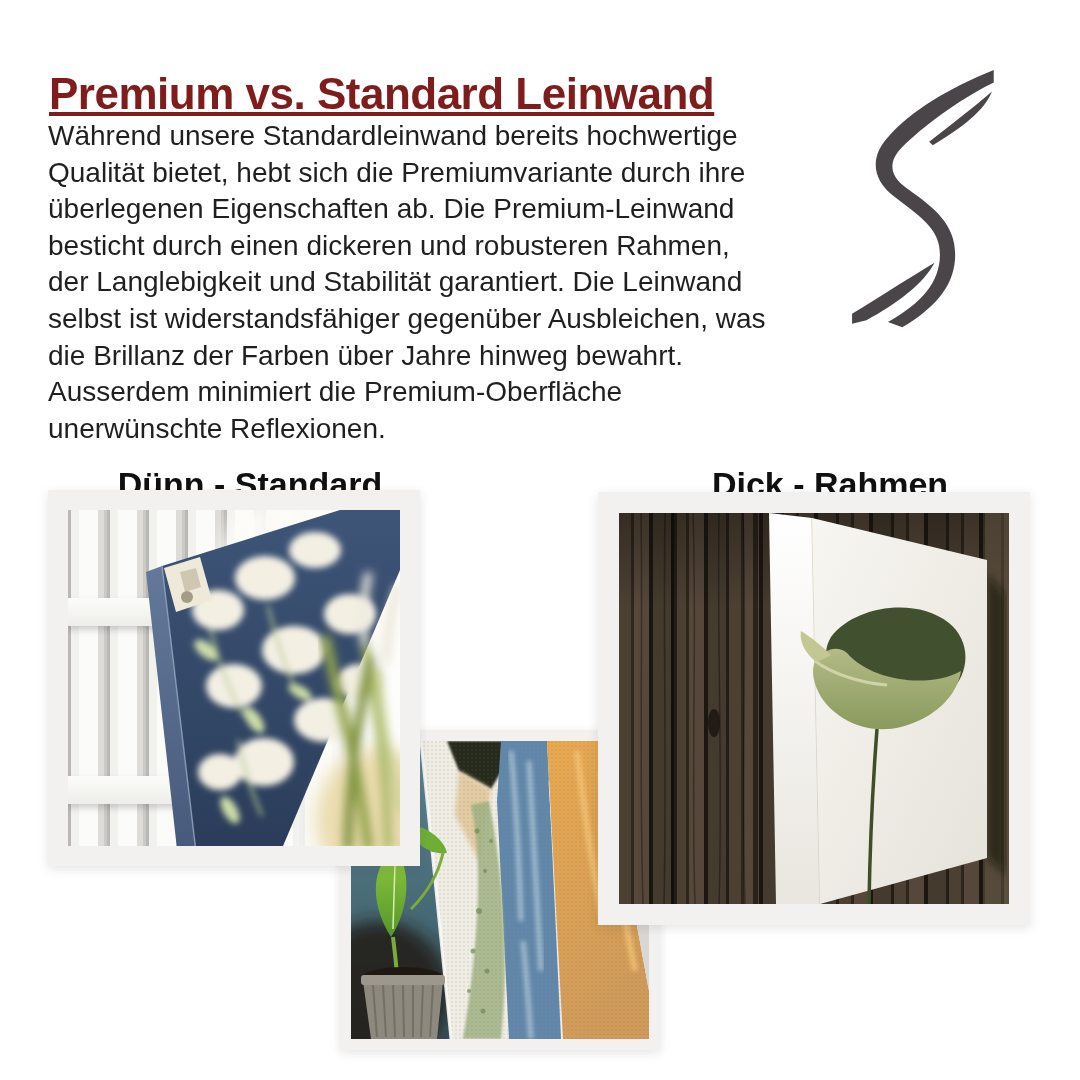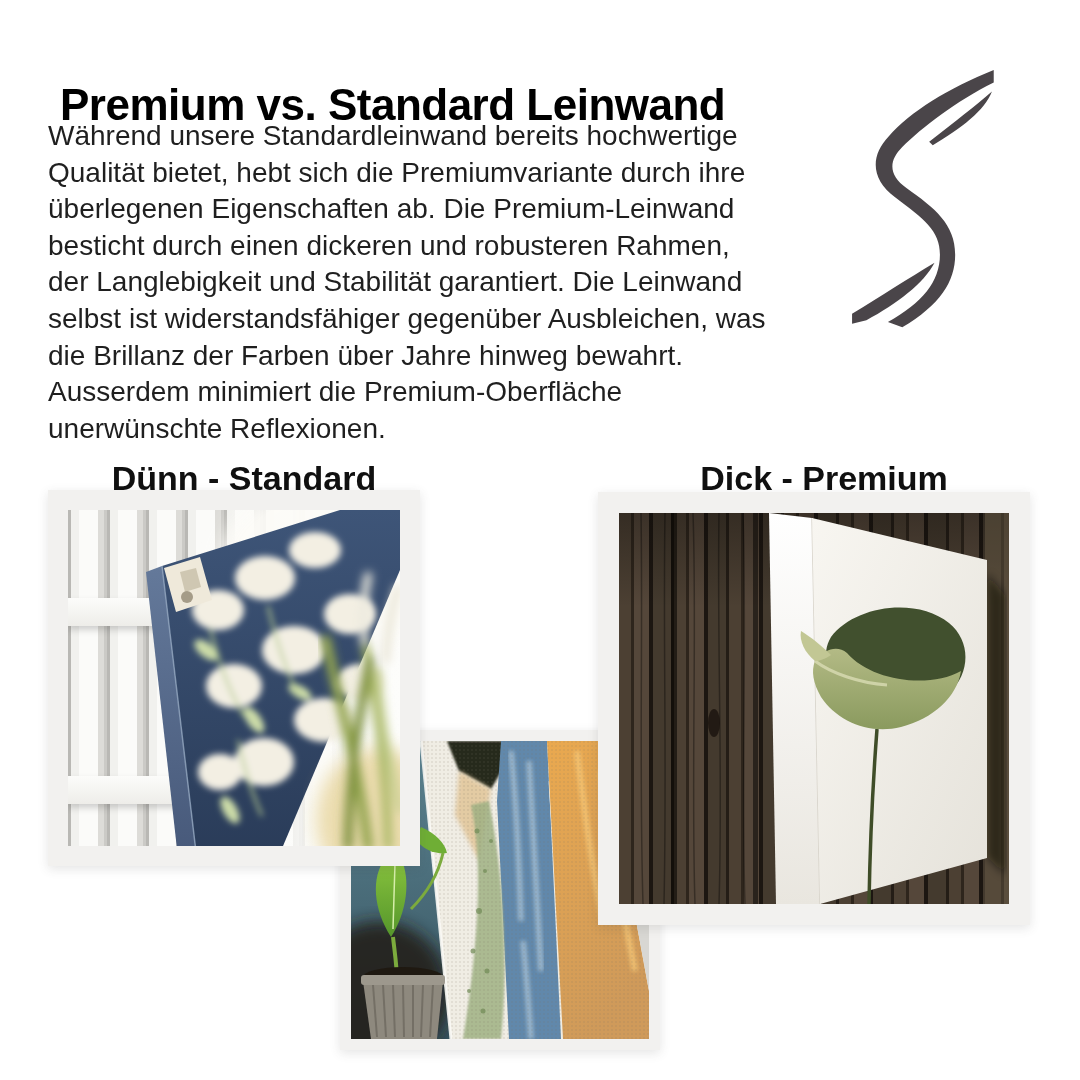--- a/index.html
+++ b/index.html
@@ -2,37 +2,37 @@
 <html><head>
 <meta charset="utf-8">
 <style>
   html,body{margin:0;padding:0;background:#ffffff;}
   .stage{
     position:relative;width:1080px;height:1080px;background:#ffffff;overflow:hidden;
     font-family:"Liberation Sans", sans-serif;color:#1e1e1e;
   }
   
   .title{
-    position:absolute;left:44px;top:64px;margin:16px;
-    font-size:44px;font-weight:700;letter-spacing:-0.5px;color:#000000;
+    position:absolute;left:44px;top:64px;margin:5px;
+    font-size:44px;font-weight:700;letter-spacing:-0.5px;color:#7f1d1d;text-decoration:underline;
   }
   .intro{
     position:absolute;left:44px;top:114px;width:805px;margin:4px;
     font-size:28px;line-height:36.6px;color:#1f1f1f;white-space:pre-line;
   }
   
   .logo{position:absolute;left:836px;top:70px;width:185px;height:300px;}
   .logo svg{display:block;}
   .brand{
     margin:4px 0 0 12px;font-size:24px;letter-spacing:6px;
     color:#403c40;font-weight:400;
   }
   
   .caption{
-    position:absolute;top:446px;height:44px;margin:10px;
+    position:absolute;top:446px;height:44px;margin:16px;
     font-size:34px;font-weight:700;color:#101010;text-align:center;line-height:44px;
   }
   .caption-left{left:48px;width:372px;}
   .caption-right{left:598px;width:432px;}
   
   .card{
     position:absolute;background:#f2f1ef;margin:0;
     box-shadow:0 3px 10px rgba(70,70,70,.14);
   }
   .card-middle{left:340px;top:730px;width:320px;height:320px;z-index:1;}
@@ -88,21 +88,21 @@
         <path d="M160,0 C110,20 66,47 43,74 C22,96 23,122 50,142 C82,166 100,179 100,206
                  C100,236 80,260 42,281 L58,287 C100,262 117,236 117,206 C117,172 94,154 63,132
                  C42,117 43,101 58,86 C80,64 118,35 160,14 Z"></path>
         <path d="M88,80 C118,57 138,41 158,24 C150,45 124,65 92,84 Z"></path>
         <path d="M2,272 C36,251 64,233 94,215 C82,238 52,261 18,279 L2,283 Z"></path>
       </g>
     </svg>
   </div>
 
   <p class="caption caption-left">Dünn - Standard</p>
-  <p class="caption caption-right">Dick - Premium</p>
+  <p class="caption caption-right">Dick - Rahmen</p>
 
   <figure class="card card-middle">
     <div class="photo photo-middle" aria-label="Nahaufnahme der Leinwandstruktur mit Zimmerpflanze">
       <svg width="298" height="298" viewBox="0 0 298 298">
         <defs>
           <linearGradient id="tealG" x1="0" y1="0" x2="0" y2="1">
             <stop offset="0" stop-color="#5d8694"></stop>
               <stop offset="1" stop-color="#37535f"></stop>
           </linearGradient>
           <linearGradient id="orangeG" x1="0" y1="0" x2="0.4" y2="1">

